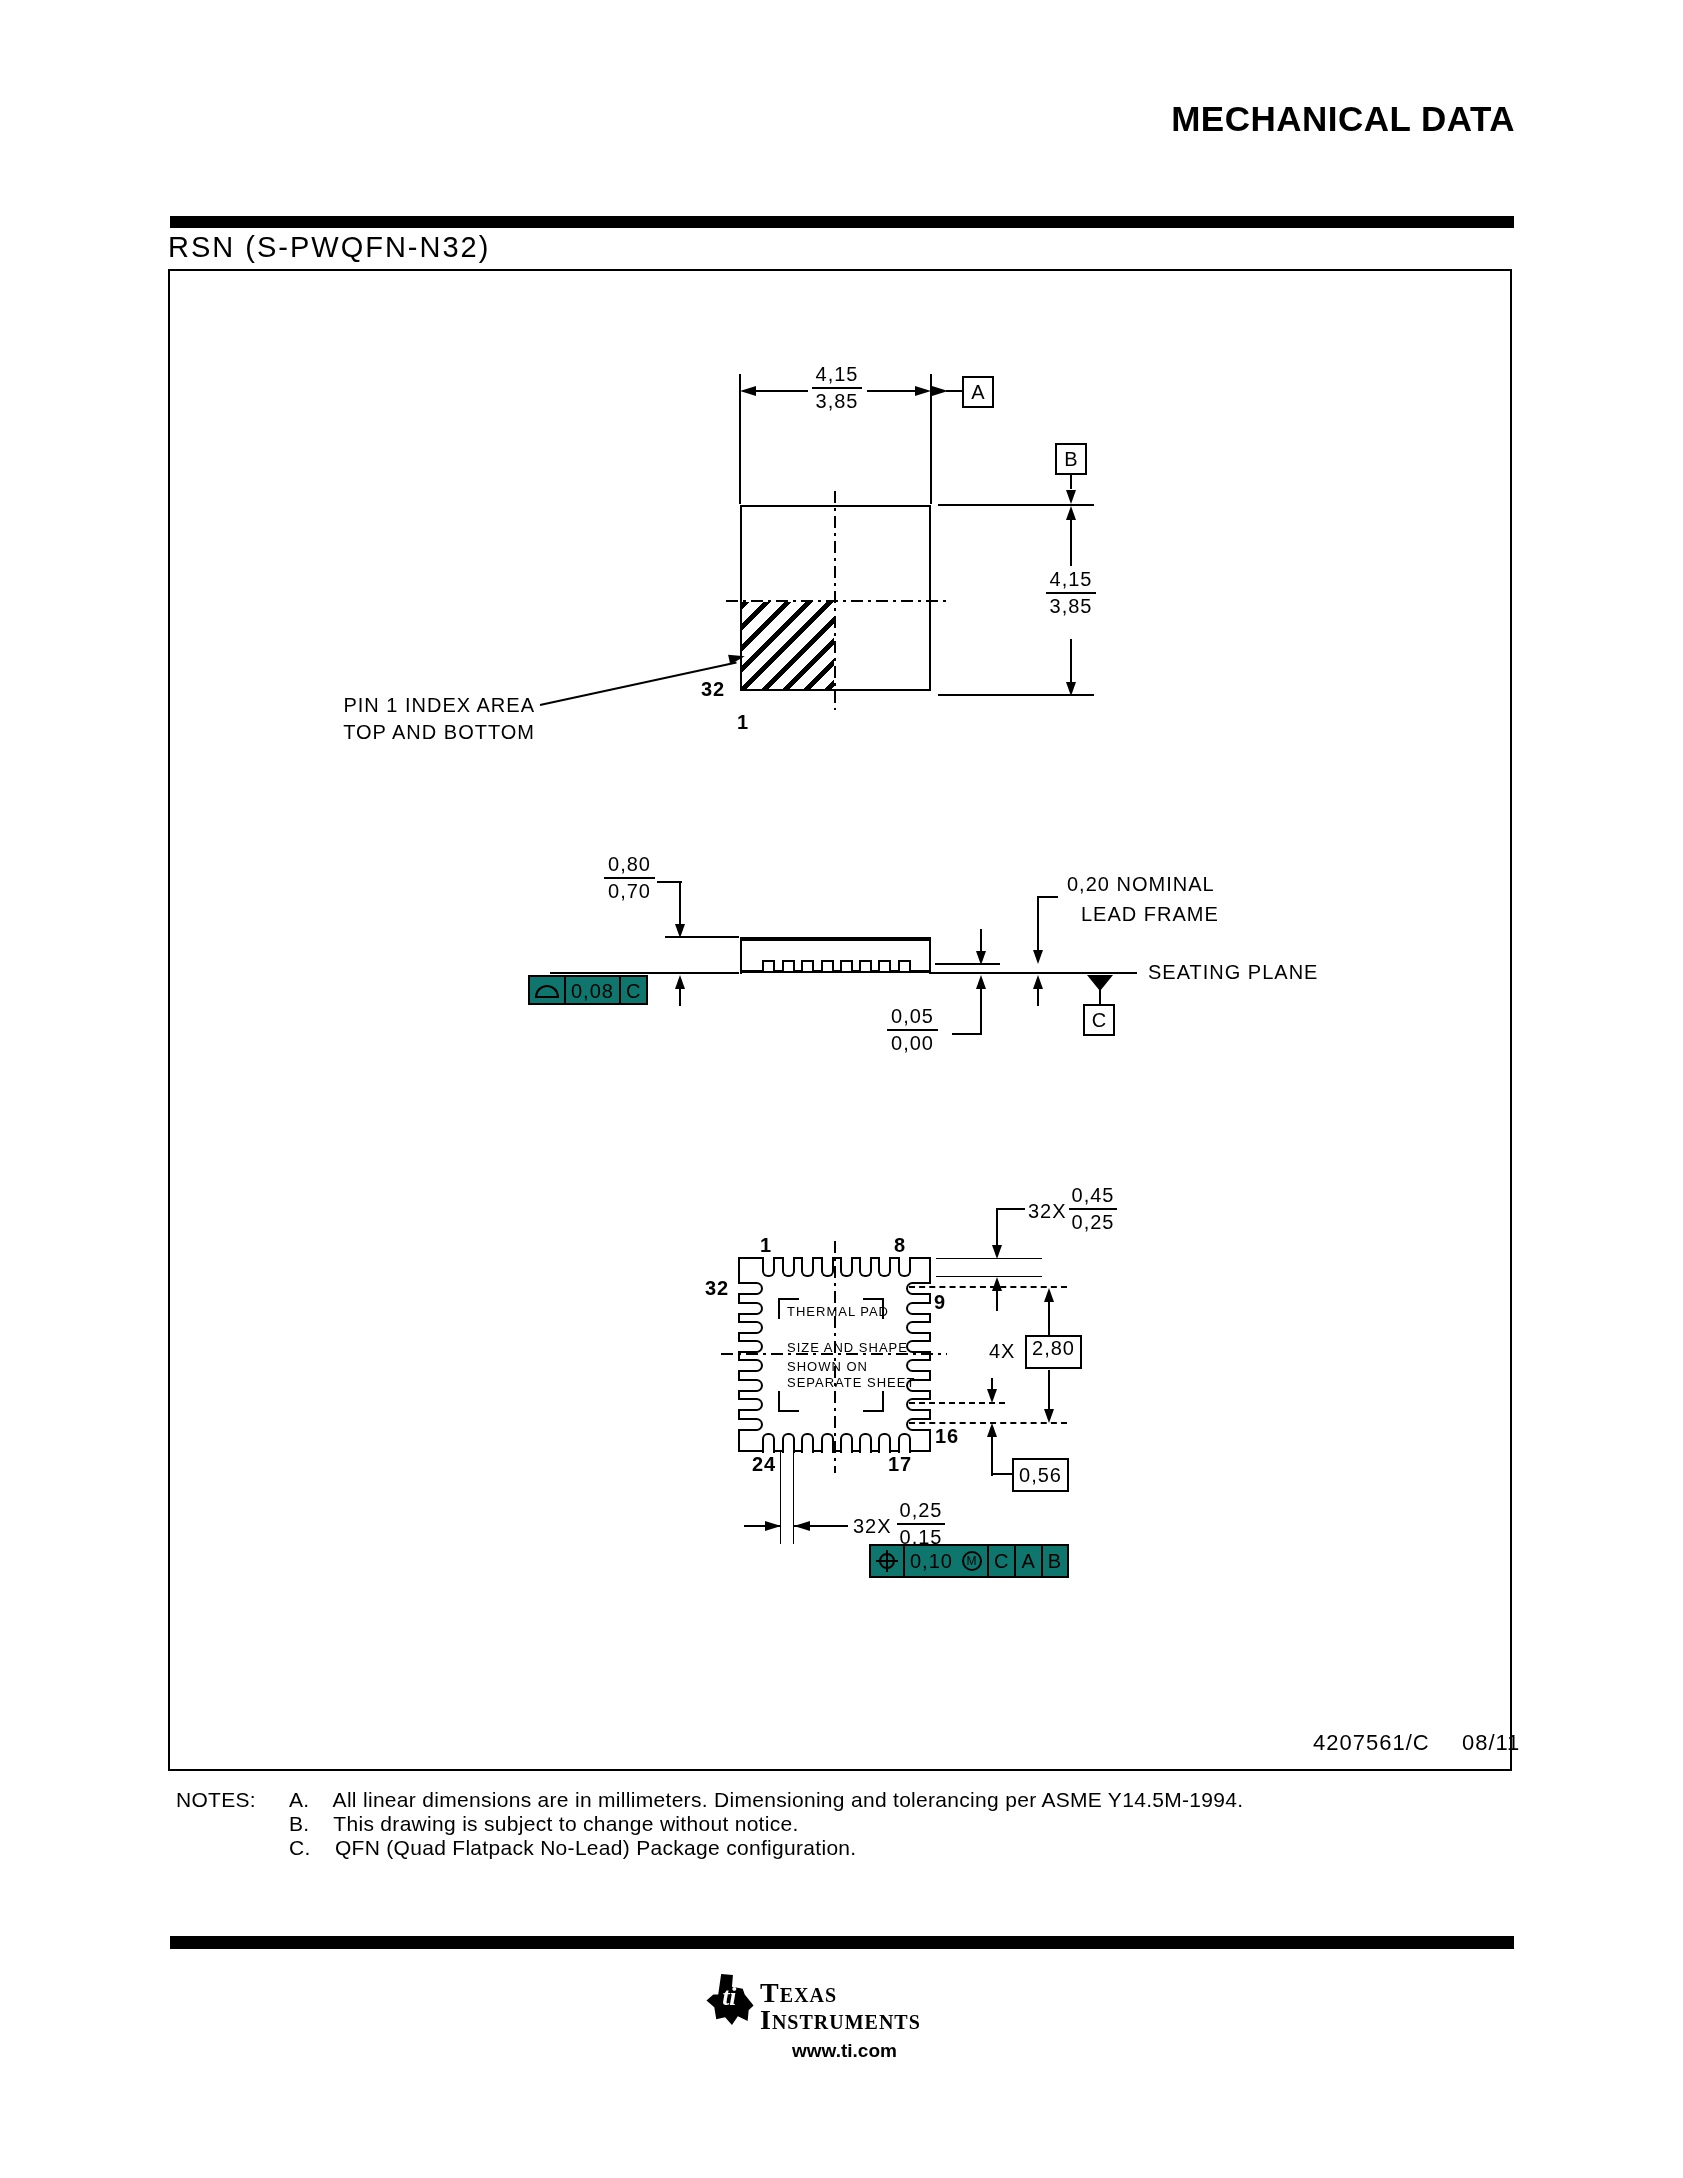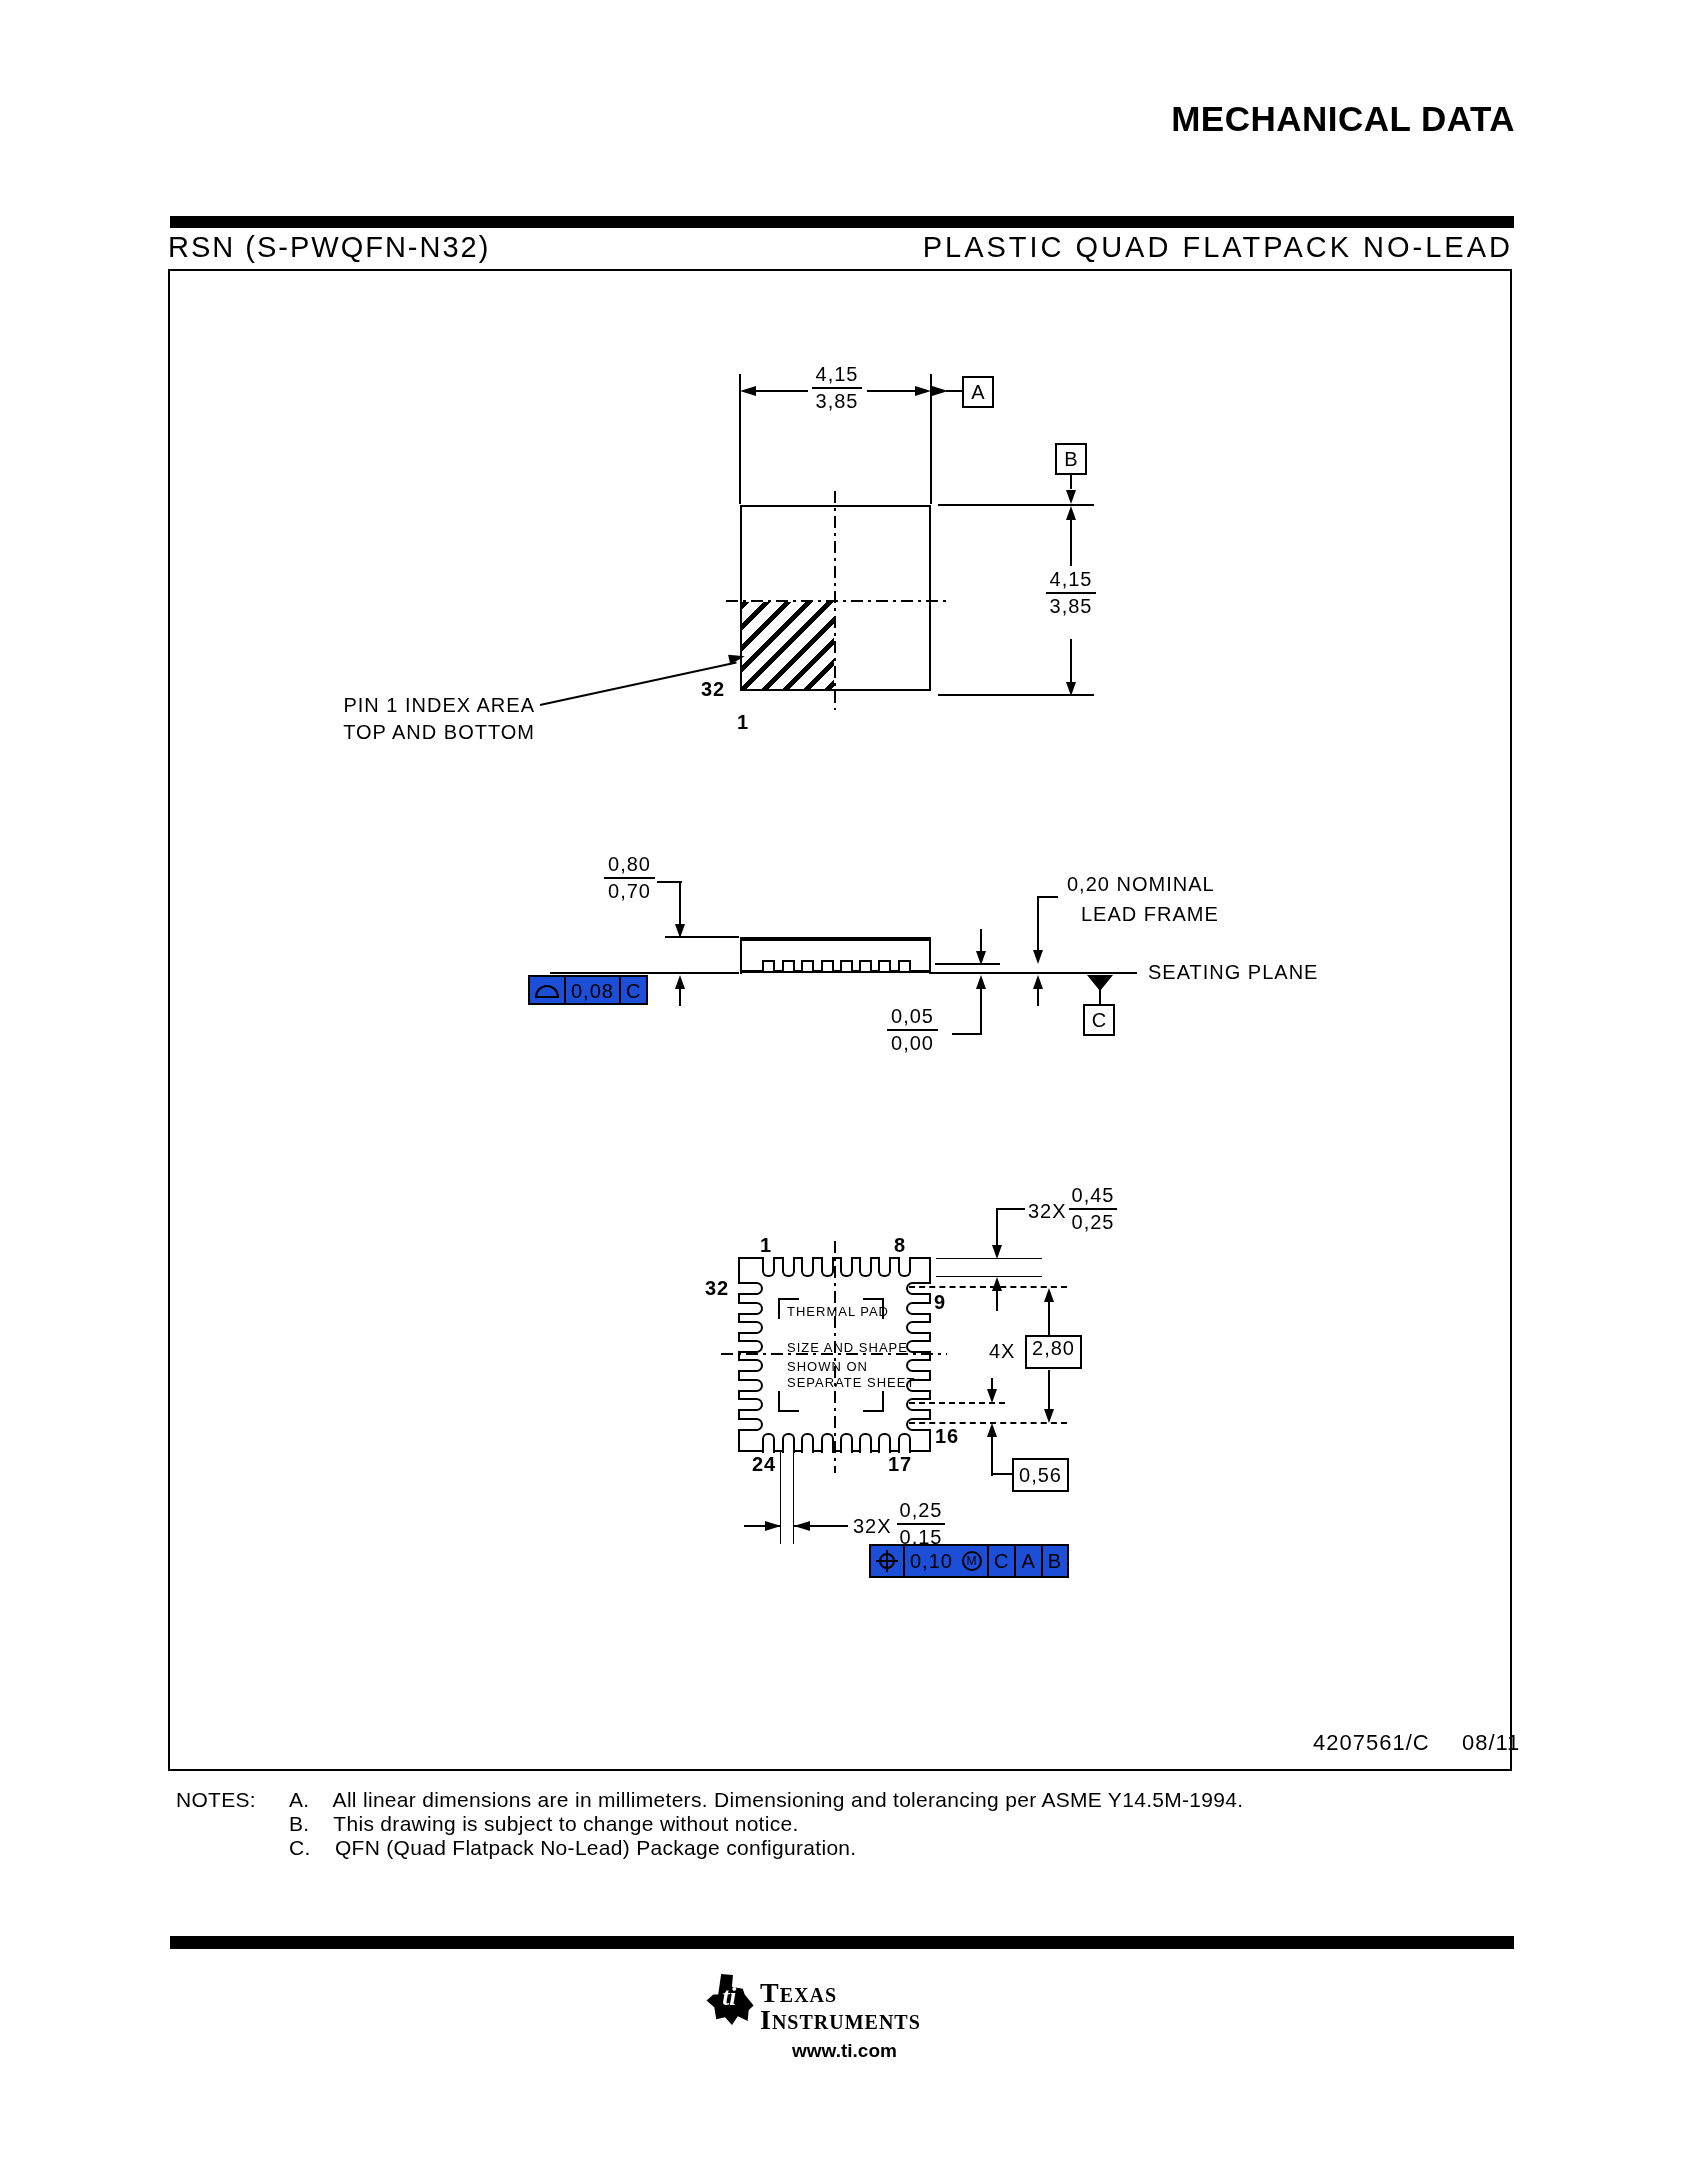--- a/index.html
+++ b/index.html
@@ -26,21 +26,21 @@
   .cl-h{position:absolute;height:2px;background:repeating-linear-gradient(90deg,#000 0 12px,transparent 12px 17px,#000 17px 20px,transparent 20px 25px)}
   .dash-h{position:absolute;height:0;border-top:2px dashed #000}
   .hatch{position:absolute;background:repeating-linear-gradient(135deg,#000 0 5px,transparent 5px 15px)}
   .slot{position:absolute;background:#fff;box-sizing:border-box}
   .st{width:13px;height:20px;border:2px solid #000;border-top:none;border-radius:0 0 6px 6px}
   .sb{width:13px;height:20px;border:2px solid #000;border-bottom:none;border-radius:6px 6px 0 0}
   .sl{width:25px;height:13px;border:2px solid #000;border-left:none;border-radius:0 7px 7px 0}
   .sr{width:25px;height:13px;border:2px solid #000;border-right:none;border-radius:7px 0 0 7px}
   .lead{position:absolute;width:13px;height:13px;border:2px solid #000;background:#fff;box-sizing:border-box}
   .brk{position:absolute;width:21px;height:21px;box-sizing:border-box}
-  .fcf{position:absolute;display:flex;border:2px solid #000;box-sizing:border-box;align-items:stretch;background:#1d4ed8}
+  .fcf{position:absolute;display:flex;border:2px solid #000;box-sizing:border-box;align-items:stretch;background:#0f766e}
   .fcf>div{display:flex;align-items:center;justify-content:center;font-size:20px;letter-spacing:1px;border-left:2px solid #000;padding:0 5px;min-height:28px}
   .fcf>div:first-child{border-left:none}
   .pos-sym{position:relative;width:22px;height:22px;display:inline-block}
   .ps-c{position:absolute;left:3px;top:3px;width:16px;height:16px;border:2px solid #000;border-radius:50%;box-sizing:border-box}
   .ps-h{position:absolute;left:0;top:10px;width:22px;height:2px;background:#000}
   .ps-v{position:absolute;left:10px;top:0;width:2px;height:22px;background:#000}
   .mc{display:inline-flex;width:20px;height:20px;border:2px solid #000;border-radius:50%;align-items:center;justify-content:center;
       font-size:12px;margin-left:9px;box-sizing:border-box;flex:none}
   .dome{width:24px;height:13px;border:2px solid #000;border-radius:12px 12px 0 0;box-sizing:border-box}
   .smalltxt{position:absolute;font-size:13px;letter-spacing:1px;white-space:nowrap}
@@ -49,21 +49,20 @@
 </style>
 </head>
 <body>
 
 <div id="canvas">
 
   <div class="t b" style="right:168px;top:99px;font-size:35px;letter-spacing:0.5px">MECHANICAL DATA</div>
 
   <div class="bar-band" style="left:170px;top:216px;width:1344px;height:12px"></div>
   <div class="t" style="left:168px;top:231px;font-size:29px;letter-spacing:2px">RSN (S-PWQFN-N32)</div>
-  <div class="t" style="right:170px;top:231px;font-size:29px;letter-spacing:3px">PLASTIC QUAD FLATPACK NO-LEAD</div>
 
   <div class="box" style="left:168px;top:269px;width:1344px;height:1502px"></div>
 
   <div class="vl" style="left:739px;top:374px;height:130px"></div>
   <div class="vl" style="left:930px;top:374px;height:130px"></div>
   <div class="hl" style="left:755px;top:390px;width:53px"></div>
   <div class="hl" style="left:867px;top:390px;width:48px"></div>
   <div class="aw" style="left:740px;top:386px"></div>
   <div class="ae" style="left:915px;top:386px"></div>
   <div class="ae" style="left:932px;top:386px"></div>

